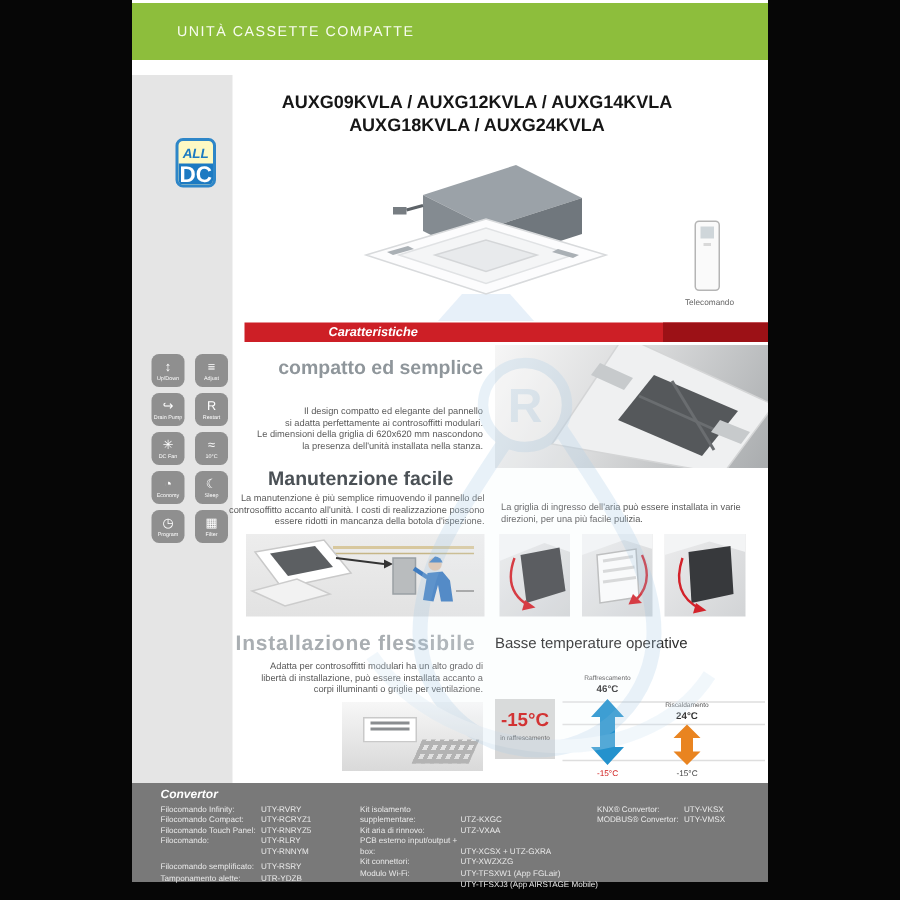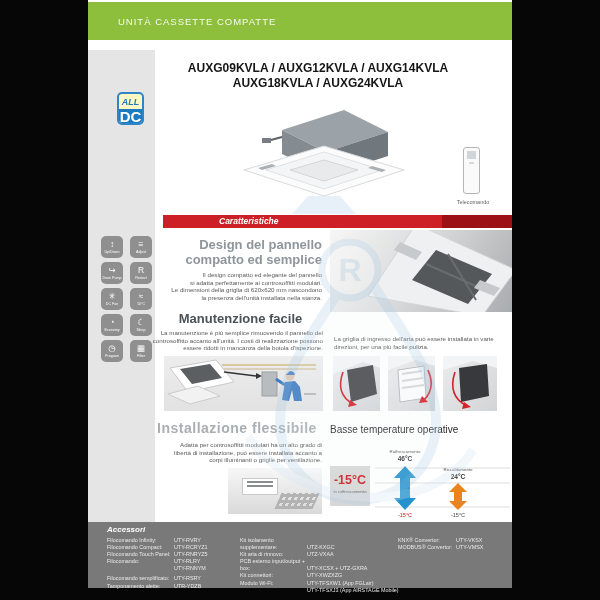--- a/index.html
+++ b/index.html
@@ -176,21 +176,20 @@
           <span class="g">◷</span>
           <span class="l">Program</span>
         </div>
       <div class="ficon">
           <span class="g">▦</span>
           <span class="l">Filter</span>
         </div>
     </div>
 
     <div class="s1-title">
-      <div>Design del pannello</div>
       <div>compatto ed semplice</div>
     </div>
     <div class="s1-body bodytxt">
       <div>Il design compatto ed elegante del pannello</div>
       <div>si adatta perfettamente ai controsoffitti modulari.</div>
       <div>Le dimensioni della griglia di 620x620 mm nascondono</div>
       <div>la presenza dell'unità installata nella stanza.</div>
     </div>
     <div class="s1-photo">
       <svg width="182" height="82" viewBox="0 0 182 82">
@@ -287,21 +286,21 @@
       <text x="33" y="19" font-size="6.5" font-weight="bold" fill="#333" text-anchor="middle">46°C</text>
       <polygon points="33,24 44,36 38,36 38,56 44,56 33,68 22,56 28,56 28,36 22,36" fill="#2492cd"></polygon>
       <text x="33" y="75" font-size="5.5" fill="#cf1717" text-anchor="middle">-15°C</text>
       <text x="86" y="29" font-size="4.4" fill="#555" text-anchor="middle">Riscaldamento</text>
       <text x="86" y="37" font-size="6.5" font-weight="bold" fill="#333" text-anchor="middle">24°C</text>
       <polygon points="86,41 95,50 90,50 90,59 95,59 86,68 77,59 82,59 82,50 77,50" fill="#e98420"></polygon>
       <text x="86" y="75" font-size="5.5" fill="#444" text-anchor="middle">-15°C</text>
     </svg>
 
     <div class="footer"></div>
-    <div class="acc-title">Accessori</div>
+    <div class="acc-title">Convertor</div>
 
     <div class="acc-col" style="left:19px">
       <div><span class="acc-l">Filocomando Infinity:</span><span>UTY-RVRY</span></div>
       <div><span class="acc-l">Filocomando Compact:</span><span>UTY-RCRYZ1</span></div>
       <div><span class="acc-l">Filocomando Touch Panel:</span><span>UTY-RNRYZ5</span></div>
       <div><span class="acc-l">Filocomando:</span><span>UTY-RLRY</span></div>
       <div><span class="acc-l"></span><span>UTY-RNNYM</span></div>
       <div class="gap"><span class="acc-l">Filocomando semplificato:</span><span>UTY-RSRY</span></div>
       <div><span class="acc-l">Tamponamento alette:</span><span>UTR-YDZB</span></div>
     </div>

